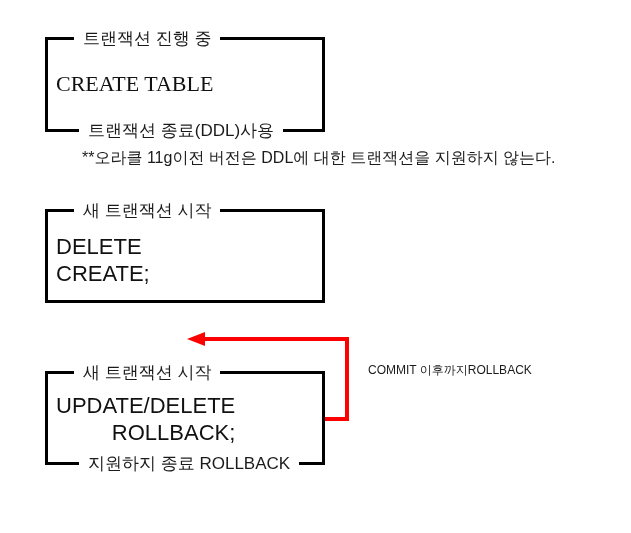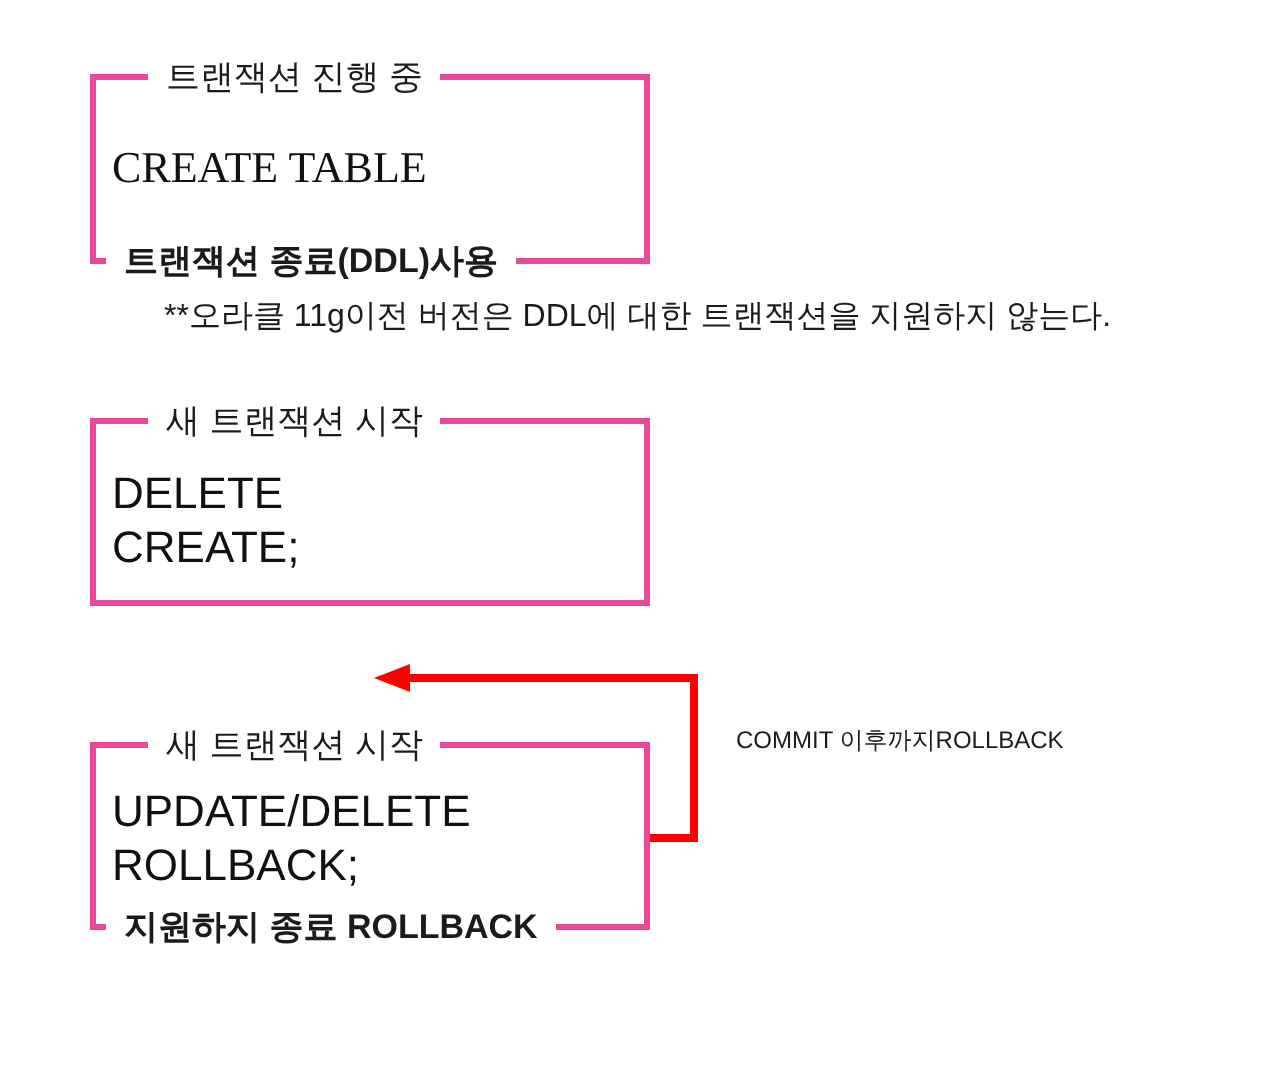--- a/index.html
+++ b/index.html
@@ -16,50 +16,50 @@
     font-family: "Liberation Sans", "DejaVu Sans", sans-serif;
     color: #1b1b1b;
   }
 
   
   .txn-block {
     position: absolute;
     left: 45px;
     width: 280px;
     box-sizing: border-box;
-    border: 3px solid #ec4899;
+    border: 3px solid #000000;
     background: transparent;
   }
   .block-ddl      { top: 37px;  height: 95px; }
   .block-commit   { top: 209px; height: 94px; }
   .block-rollback { top: 371px; height: 94px; }
 
   .bracket-label {
     position: absolute;
     background: #ffffff;
     font-size: 17px;
     line-height: 21px;
     color: #1b1b1b;
     padding: 0 9px;
     white-space: nowrap;
   }
   .top-label    { top: -12px; left: 26px; }
-  .bottom-label { bottom: -12px; left: 5px; font-weight: bold; }
+  .bottom-label { bottom: -12px; left: 31px; }
 
   .code {
     position: absolute;
     left: 8px;
     font-size: 22px;
     line-height: 27px;
     color: #111111;
     white-space: nowrap;
   }
   .block-ddl .code      { top: 30px; font-family: Liberation Serif, serif; }
   .block-commit .code   { top: 21px; }
-  .block-rollback .code { top: 18px; }
+  .block-rollback .code { top: 18px; text-align: right; }
 
   .note-text {
     position: absolute;
     left: 82px;
     top: 148px;
     font-size: 16px;
     color: #1b1b1b;
     white-space: nowrap;
   }
 

